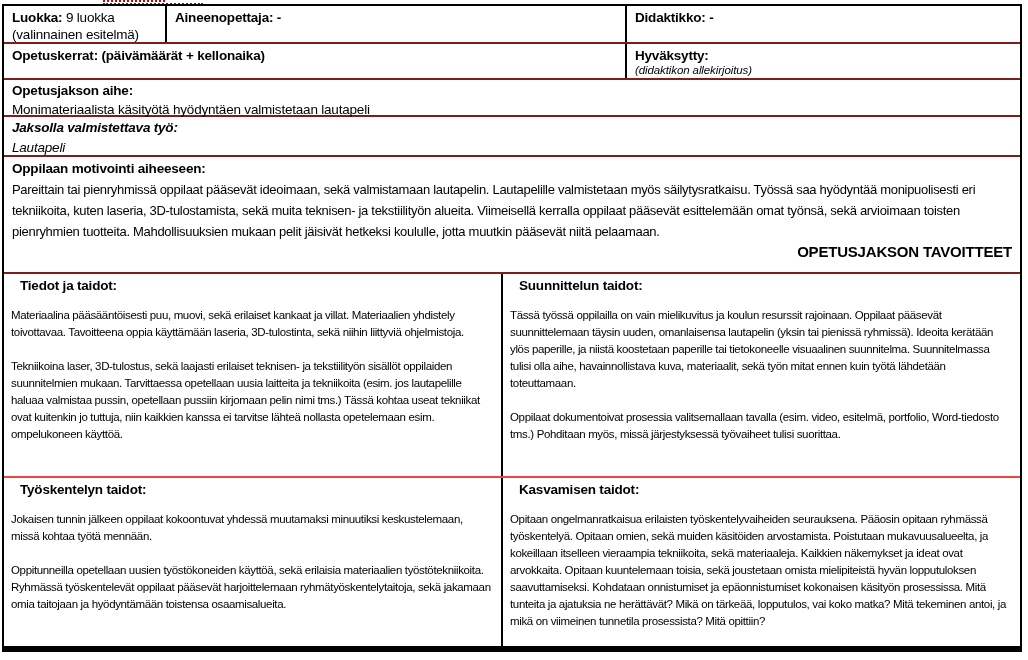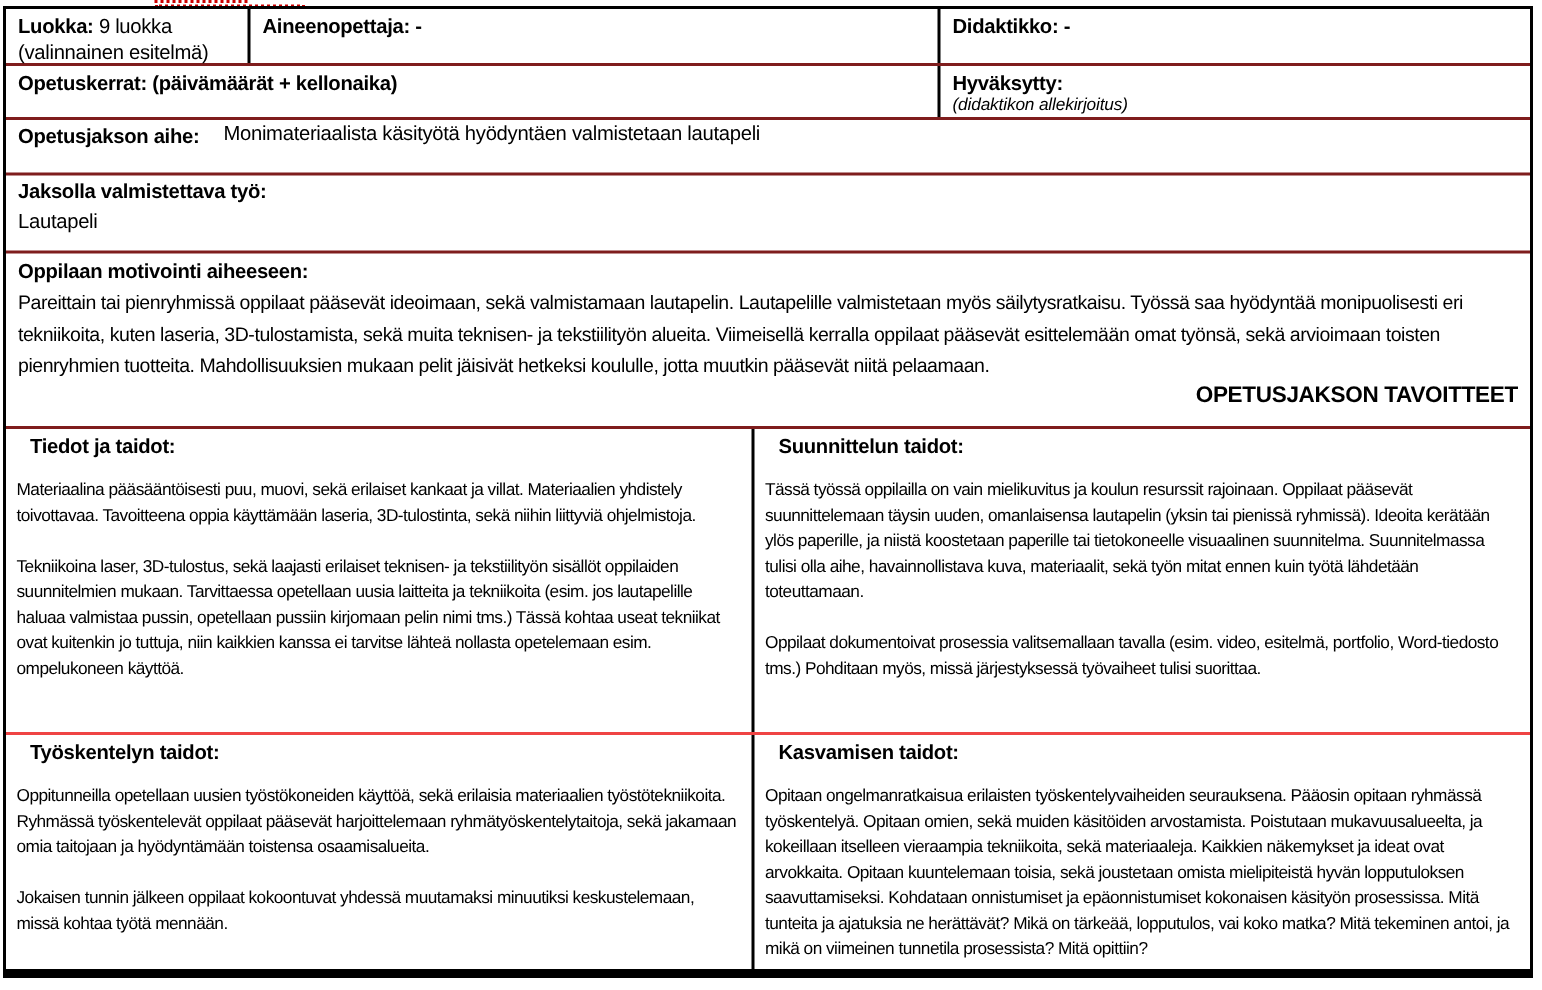--- a/index.html
+++ b/index.html
@@ -24,22 +24,22 @@
   .r1{height:38px;}
   .r1 .c1{width:163px;}
   .r1 .c2{width:460px;}
   .r1 .c3{flex:1;}
   .r2{height:36px;}
   .r2 .c1{width:623px;}
   .r2 .c2{flex:1;}
   .hdr-line{font-size:13.5px;line-height:17px;letter-spacing:-0.2px;}
   .note-line{font-size:11.5px;line-height:13px;letter-spacing:-0.1px;}
   
-  .r3{height:37px;flex-direction:row;}
-  .r4{height:52px;flex-direction:column;}
+  .r3{height:37px;flex-direction:column;}
+  .r4{height:40px;flex-direction:column;font-style:italic;}
   .lv{padding:2px 8px;}
   
   .r5{height:117px;flex-direction:column;padding:2px 8px 0 8px;box-sizing:border-box;}
   .para{font-size:13px;line-height:21px;letter-spacing:-0.3px;}
   .goals-heading{text-align:right;font-weight:bold;font-size:15px;letter-spacing:-0.2px;margin-top:1px;}
   
   .gr{display:flex;box-sizing:border-box;}
   .grA{height:204px;border-bottom:2px solid #ef4444;}
   .grB{flex:1;}
   .gcell{box-sizing:border-box;padding:4px 10px 4px 7px;overflow:hidden;}
@@ -106,22 +106,22 @@
       <div class="gcell right">
         <div class="gtitle">Suunnittelun taidot:</div>
         <div class="gpara">Tässä työssä oppilailla on vain mielikuvitus ja koulun resurssit rajoinaan. Oppilaat pääsevät suunnittelemaan täysin uuden, omanlaisensa lautapelin (yksin tai pienissä ryhmissä). Ideoita kerätään ylös paperille, ja niistä koostetaan paperille tai tietokoneelle visuaalinen suunnitelma. Suunnitelmassa tulisi olla aihe, havainnollistava kuva, materiaalit, sekä työn mitat ennen kuin työtä lähdetään toteuttamaan.</div>
         <div class="gpara">Oppilaat dokumentoivat prosessia valitsemallaan tavalla (esim. video, esitelmä, portfolio, Word-tiedosto tms.) Pohditaan myös, missä järjestyksessä työvaiheet tulisi suorittaa.</div>
       </div>
     </div>
 
     <div class="gr grB">
       <div class="gcell left">
         <div class="gtitle">Työskentelyn taidot:</div>
+        <div class="gpara">Jokaisen tunnin jälkeen oppilaat kokoontuvat yhdessä muutamaksi minuutiksi keskustelemaan, missä kohtaa työtä mennään.</div>
         <div class="gpara">Oppitunneilla opetellaan uusien työstökoneiden käyttöä, sekä erilaisia materiaalien työstötekniikoita. Ryhmässä työskentelevät oppilaat pääsevät harjoittelemaan ryhmätyöskentelytaitoja, sekä jakamaan omia taitojaan ja hyödyntämään toistensa osaamisalueita.</div>
-        <div class="gpara">Jokaisen tunnin jälkeen oppilaat kokoontuvat yhdessä muutamaksi minuutiksi keskustelemaan, missä kohtaa työtä mennään.</div>
       </div>
       <div class="gcell right">
         <div class="gtitle">Kasvamisen taidot:</div>
         <div class="gpara">Opitaan ongelmanratkaisua erilaisten työskentelyvaiheiden seurauksena. Pääosin opitaan ryhmässä työskentelyä. Opitaan omien, sekä muiden käsitöiden arvostamista. Poistutaan mukavuusalueelta, ja kokeillaan itselleen vieraampia tekniikoita, sekä materiaaleja. Kaikkien näkemykset ja ideat ovat arvokkaita. Opitaan kuuntelemaan toisia, sekä joustetaan omista mielipiteistä hyvän lopputuloksen saavuttamiseksi. Kohdataan onnistumiset ja epäonnistumiset kokonaisen käsityön prosessissa. Mitä tunteita ja ajatuksia ne herättävät? Mikä on tärkeää, lopputulos, vai koko matka? Mitä tekeminen antoi, ja mikä on viimeinen tunnetila prosessista? Mitä opittiin?</div>
       </div>
     </div>
 
   </div>
 </div>
 

